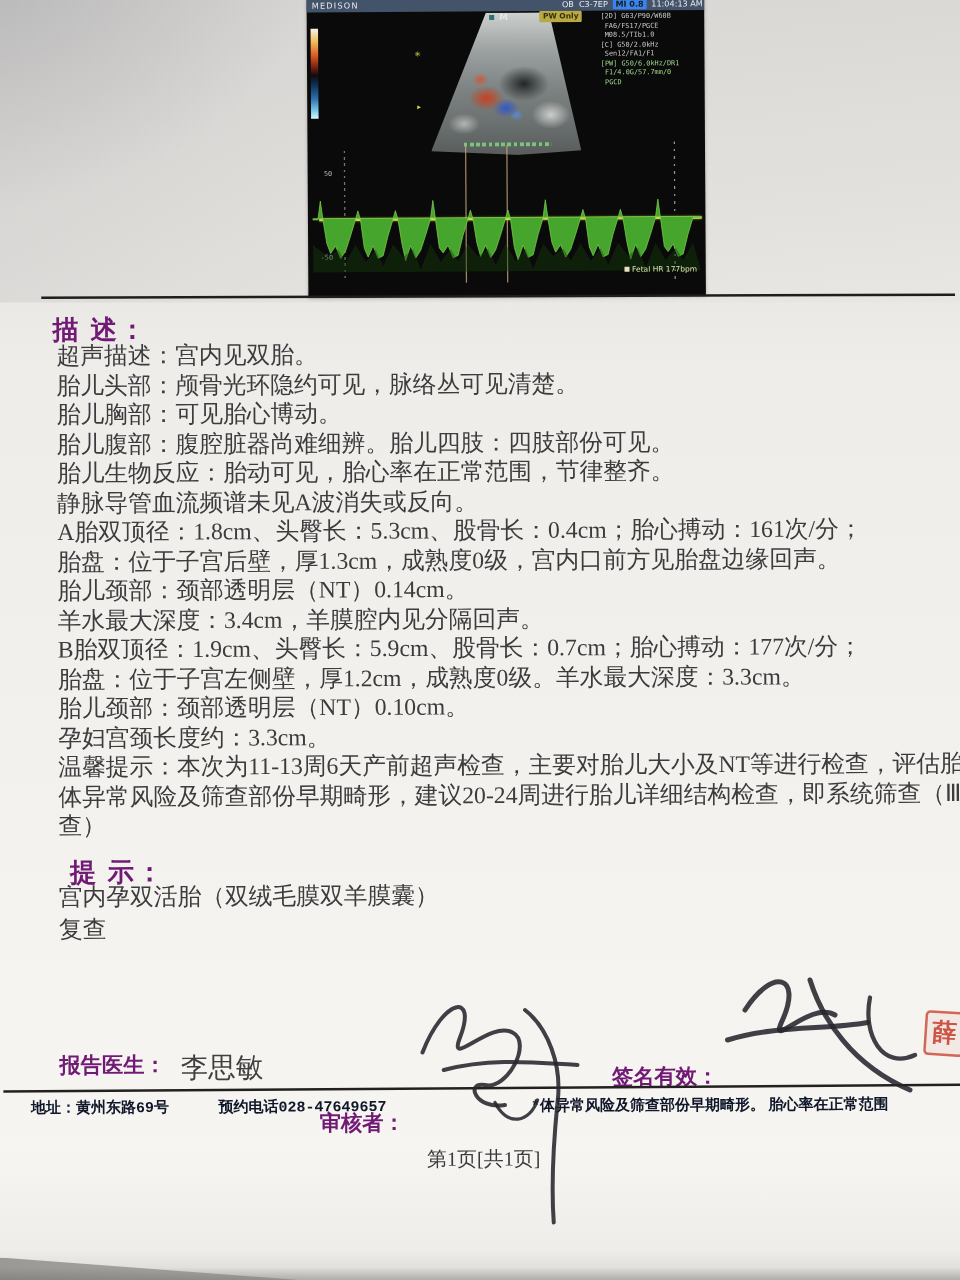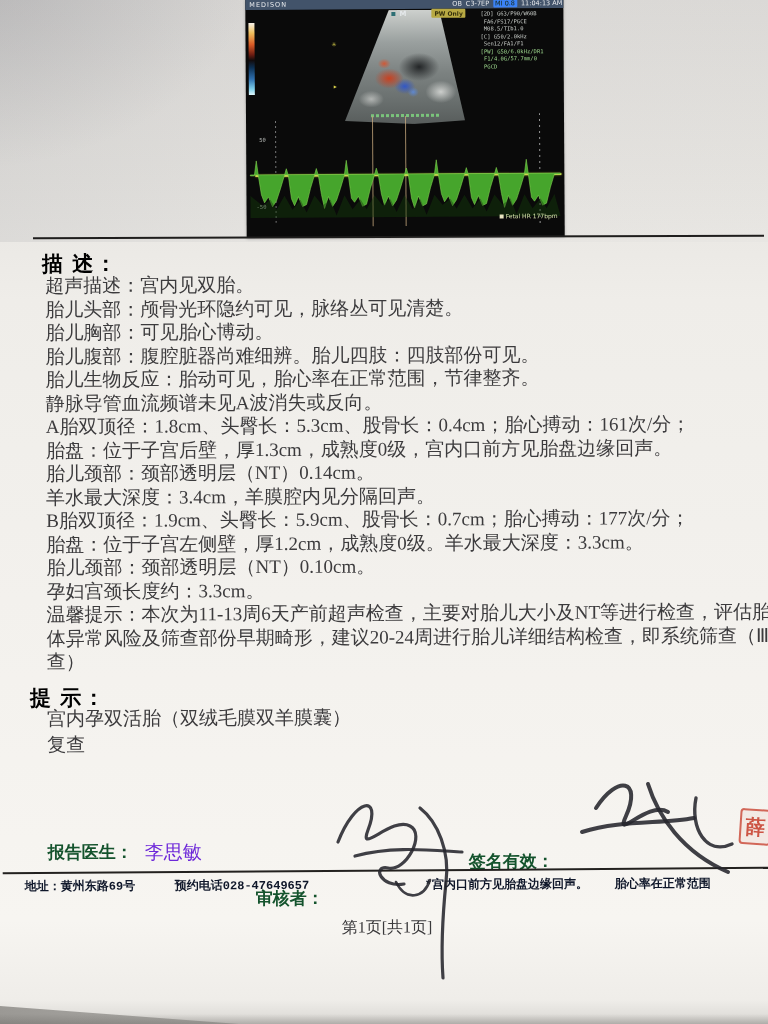--- a/index.html
+++ b/index.html
@@ -19,21 +19,21 @@
   .bottom-shade{position:absolute;left:0;bottom:0;width:768px;height:10px;
     background:linear-gradient(to top,rgba(100,98,94,.35),transparent);}
   
   .us{position:absolute;left:246px;top:-2px;width:318px;height:239px;background:#0a0a0a;
       transform:rotate(-.35deg);box-shadow:0 1px 3px rgba(0,0,0,.25);}
   .us-topbar{position:absolute;left:0;top:0;width:100%;height:11px;background:#41526а;
       background:#42536a;display:flex;align-items:center;color:#e9ebee;
       font:6.5px "DejaVu Sans",sans-serif;}
   .us-brand{margin-left:4px;letter-spacing:1px;font-weight:normal;}
   .us-topright{margin-left:auto;display:flex;gap:4px;align-items:flex-end;margin-right:1px;white-space:nowrap;}
-  .chip{background:#3b82f6;color:#14240a;padding:0 2px;border-radius:1px;font-weight:normal;}
+  .chip{background:#3b82f6;color:#14240a;padding:0 2px;border-radius:1px;font-weight:bold;}
   .colorbar{position:absolute;left:3px;top:24px;width:6px;height:72px;
     background:linear-gradient(180deg,#f8f3ea 0%,#efc05d 14%,#d95b26 30%,#6e1d12 44%,#120b0c 52%,#0c2f52 62%,#2e6fae 78%,#7fd0ea 92%,#dff6fb 100%);}
   .fan{position:absolute;left:99px;top:12px;width:120px;height:114px;
     clip-path:polygon(37% 0,79% 0,100% 97%,58% 100%,0 97%);
     background:
       radial-gradient(20px 14px at 37% 60%, rgba(204,62,28,.95), transparent 72%),
       radial-gradient(9px 7px at 33% 47%, rgba(220,80,40,.85), transparent 72%),
       radial-gradient(15px 11px at 50% 67%, rgba(45,85,205,.92), transparent 70%),
       radial-gradient(8px 7px at 57% 72%, rgba(90,140,230,.8), transparent 70%),
       radial-gradient(26px 18px at 62% 50%, rgba(18,20,22,.85), transparent 78%),
@@ -60,26 +60,26 @@
   .scale-lab{position:absolute;color:#b9bcb9;font:5.5px "DejaVu Sans Mono",monospace;}
   .baseline{position:absolute;left:9px;top:176px;width:306px;height:1.5px;background:#ccd64c;
     box-shadow:0 0 2px #aab62f;}
   .wave{position:absolute;left:0;top:150px;}
   .fetal-hr{position:absolute;right:7px;top:215px;color:#d9e6ae;font:6px "DejaVu Sans",sans-serif;}
   .fetal-hr b{display:inline-block;width:4px;height:4px;background:#e8e4c0;margin-right:2px;}
   
   .sep{position:absolute;left:33px;top:236px;width:731px;height:2px;background:#1f1e1d;transform:rotate(-.2deg);}
   .content{position:absolute;left:0;top:0;width:800px;transform:rotate(-.25deg);transform-origin:40px 250px;
     color:#3c3b3d;}
-  .h-red{position:absolute;font-weight:bold;color:#000000;font-size:21px;letter-spacing:2px;}
+  .h-red{position:absolute;font-weight:bold;color:#701a75;font-size:21px;letter-spacing:2px;}
   .desc-lines{position:absolute;left:45px;top:274px;width:760px;font-size:19px;line-height:23.5px;white-space:nowrap;}
   .tips-lines{position:absolute;left:45px;top:706px;width:700px;font-size:19px;line-height:26px;}
   .signoff{position:absolute;left:0;top:0;width:768px;font-family:"Liberation Sans",sans-serif;}
-  .lab{position:absolute;font-weight:bold;font-size:17px;color:#14532d;}
-  .name{position:absolute;font-family:Liberation Mono, monospace;font-weight:normal;font-size:19px;color:#6d28d9;}
+  .lab{position:absolute;font-weight:bold;font-size:17px;color:#701a75;}
+  .name{position:absolute;font-family:Liberation Mono, monospace;font-weight:normal;font-size:22px;color:#404040;}
   .foot-line{position:absolute;left:0px;top:871px;width:768px;height:2px;background:#23211f;transform:rotate(-.15deg);}
   .foot{position:absolute;top:878px;font-weight:bold;font-size:12px;color:#0f172a;font-family:Liberation Mono, monospace;white-space:nowrap;}
   .page-num{position:absolute;left:0;top:919px;width:768px;text-align:center;font-size:16px;color:#3a393b;}
   .stamp{position:absolute;left:737px;top:812px;width:28px;height:32px;border:2px solid rgba(197,57,40,.75);
     border-radius:4px;color:rgba(197,57,40,.85);font:bold 20px/32px "Liberation Serif",serif;text-align:center;
     transform:rotate(4deg);background:rgba(200,64,46,.06);}
   .sig-svg{position:absolute;left:300px;top:760px;}
 </style>
 </head>
 <body>
@@ -138,37 +138,37 @@
       <div>羊水最大深度：3.4cm，羊膜腔内见分隔回声。</div>
       <div>B胎双顶径：1.9cm、头臀长：5.9cm、股骨长：0.7cm；胎心搏动：177次/分；</div>
       <div>胎盘：位于子宫左侧壁，厚1.2cm，成熟度0级。羊水最大深度：3.3cm。</div>
       <div>胎儿颈部：颈部透明层（NT）0.10cm。</div>
       <div>孕妇宫颈长度约：3.3cm。</div>
       <div>温馨提示：本次为11-13周6天产前超声检查，主要对胎儿大小及NT等进行检查，评估胎儿染</div>
       <div>体异常风险及筛查部份早期畸形，建议20-24周进行胎儿详细结构检查，即系统筛查（Ⅲ级检</div>
       <div>查）</div>
     </div>
 
-  <div class="h-red" style="left:28px;top:684px">提 示：</div>
+  <div class="h-red" style="left:54px;top:684px">提 示：</div>
   <div class="tips-lines">
       <div>宫内孕双活胎（双绒毛膜双羊膜囊）</div>
       <div>复查</div>
     </div>
 
   <div class="signoff">
     <span class="lab" style="left:45px;top:841px">报告医生：</span>
     <span class="name" style="left:142px;top:840px">李思敏</span>
     <span class="lab" style="left:253px;top:888px">审核者：</span>
-    <span class="lab" style="left:466px;top:852px">签名有效：</span>
+    <span class="lab" style="left:487px;top:852px">签名有效：</span>
   </div>
 
   <div class="foot-line"></div>
   <span class="foot" style="left:22px">地址：黄州东路69号</span>
   <span class="foot" style="left:172px">预约电话028-47649657</span>
-  <span class="foot" style="left:422px">*宫内口前方见胎盘边缘回声。</span>
+  <span class="foot" style="left:422px">*体异常风险及筛查部份早期畸形。</span>
   <span class="foot" style="left:612px">胎心率在正常范围</span>
 
   <div class="page-num">第1页[共1页]</div>
   <div class="stamp">薛</div>
 </div>
 
 <svg class="sig-svg" width="468" height="235" viewBox="0 0 468 235">
   <g fill="none" stroke="#26252c" stroke-linecap="round" stroke-opacity=".88">
 
     <path stroke-width="3.2" d="M38,82 C55,38 82,34 68,70 C58,96 92,56 110,66 C126,74 106,112 88,108 C72,105 80,128 104,124"></path>

